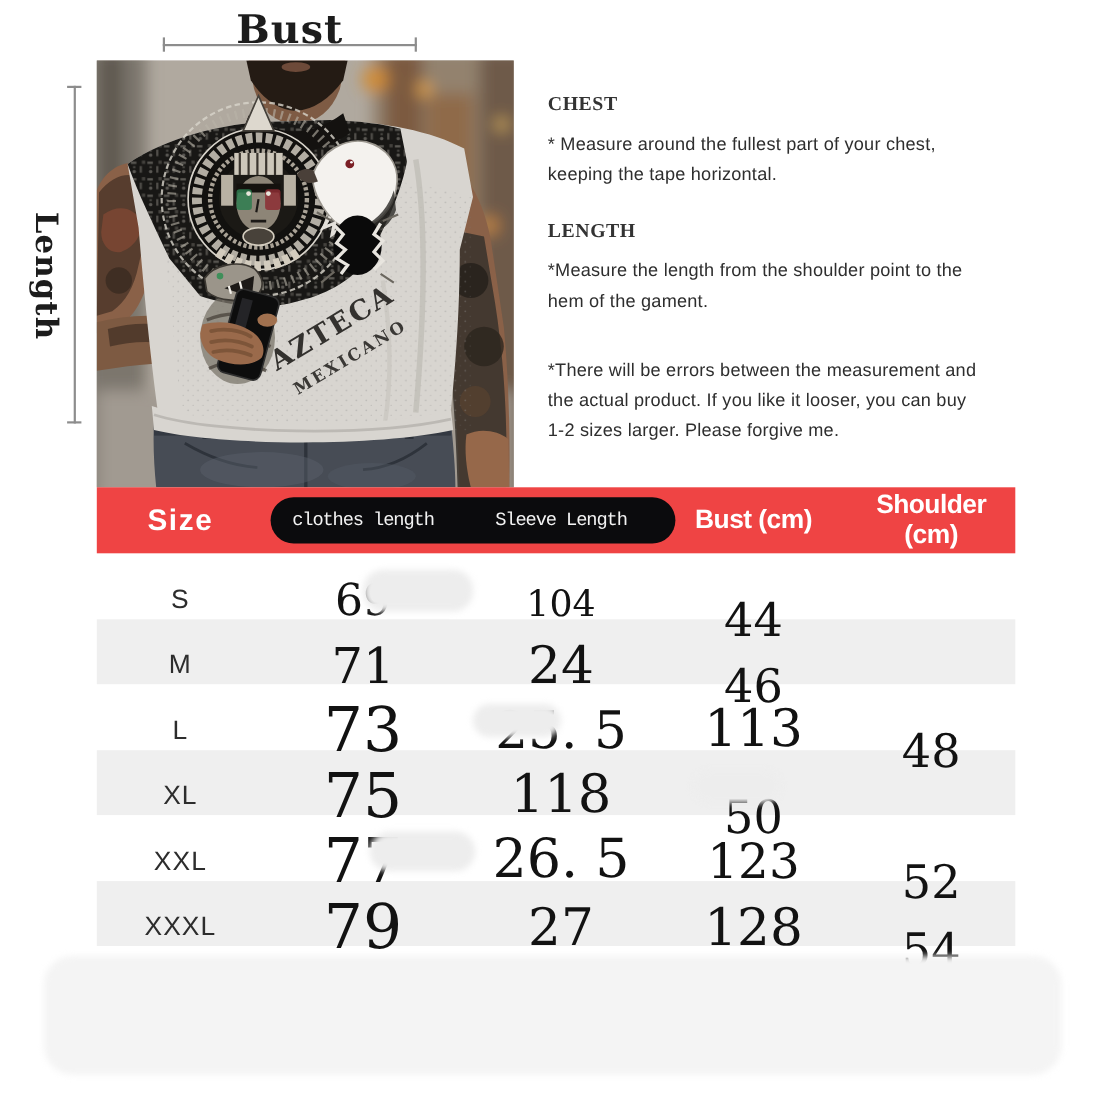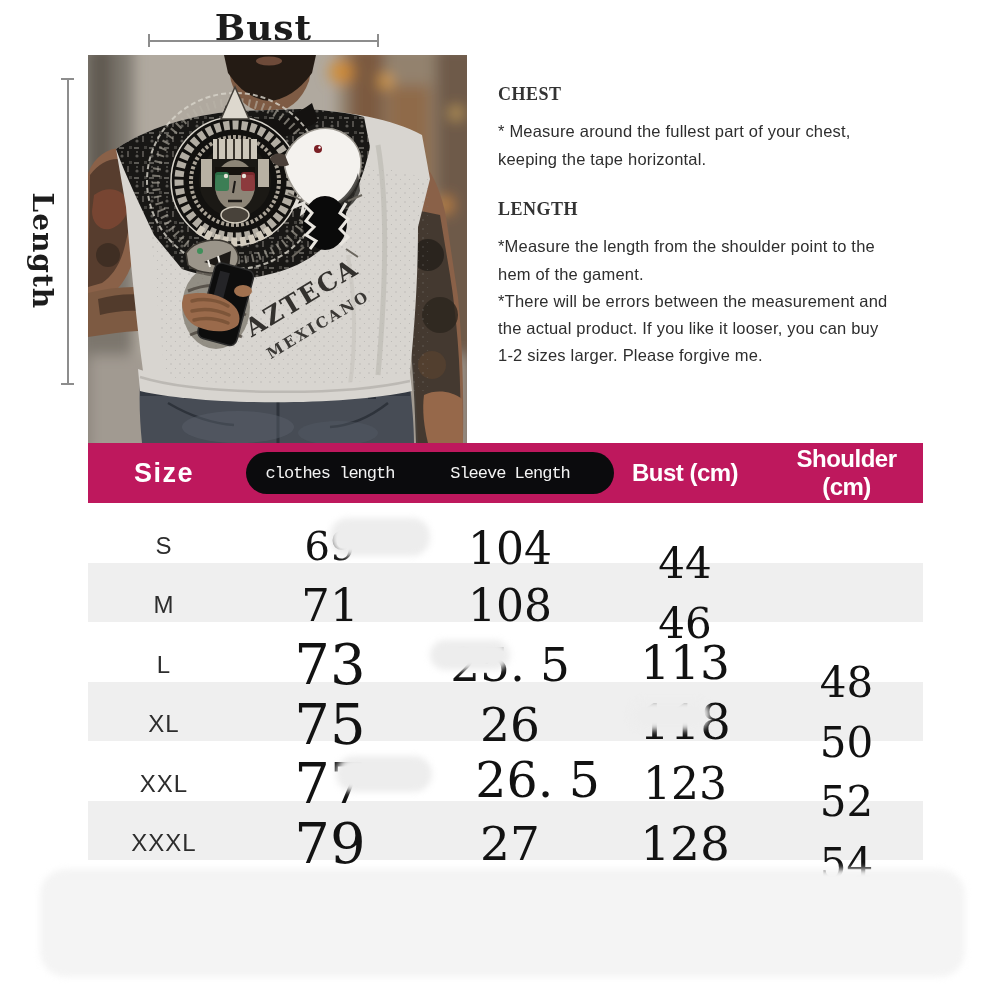--- a/index.html
+++ b/index.html
@@ -22,46 +22,46 @@
   
   #photo{left:88px;top:55px;width:379px;height:388px;background:#b3aca4;}
   #photo svg{display:block;}
 
   
   #notes{left:498px;top:84px;width:452px;color:#2e2e2e;}
   .note-h{font-size:18px;font-weight:bold;letter-spacing:.5px;color:#333;margin:0 0 12px 0;font-family:Liberation Serif, serif;}
   .note-line{font-size:16.5px;line-height:28px;letter-spacing:.2px;}
   .note-block{margin:0;}
   #length-block{margin-top:26px;}
-  #disclaimer-block{}
+  #disclaimer-block{margin-top:36px;}
   #disclaimer-block .note-line{line-height:27px;}
 
   
   #size-table{left:88px;top:443px;width:835px;}
-  .thead{position:relative;height:60px;background:#be185d;display:grid;
+  .thead{position:relative;height:60px;background:#ef4444;display:grid;
          grid-template-columns:152px 180px 180px 170px 153px;align-items:center;}
   .hpill{position:absolute;left:158px;top:9px;width:368px;height:42px;border-radius:21px;background:#0b0b0d;}
   .hc{position:relative;text-align:center;color:#fff;}
   .hc.c1{font-size:27px;font-weight:600;letter-spacing:1.5px;}
   .hc.c2,.hc.c3{font-family:"Liberation Mono", monospace;font-size:17px;color:#f3f3f3;letter-spacing:-1px;}
   .hc.c4,.hc.c5{font-size:24px;font-weight:600;letter-spacing:-0.5px;}
   .trow{height:59.5px;display:grid;grid-template-columns:152px 180px 180px 170px 153px;align-items:center;}
   .trow.alt{background:#efefef;}
   .tc{text-align:center;}
   .tc.c1{font-size:24px;color:#2d2d2d;letter-spacing:1px;}
   .tc.c2,.tc.c3,.tc.c4,.tc.c5{font-family:"DejaVu Serif", serif;color:#121212;}
   .tc.c2{font-size:56px;} .tc.c3{font-size:47px;}
   .tc.c4{font-size:44px;} .tc.c5{font-size:42px;margin-top:36px;}
   
   .trow:nth-child(1) .c2{font-size:40px;}
-  .trow:nth-child(1) .c4{font-size:44px;transform:translateY(3px);}
+  .trow:nth-child(1) .c4{font-size:33px;transform:translateY(3px);}
   .trow:nth-child(2) .c2{font-size:45px;}
   .trow:nth-child(3) .c4{font-size:47px;transform:translateY(-2px);}
   .trow:nth-child(4) .c4{font-size:48px;transform:translateY(-2px);}
-  .trow:nth-child(5) .c3{font-size:49px;transform:translateY(-3px);text-align:right;}
+  .trow:nth-child(5) .c3{font-size:49px;transform:translateY(-3px);}
   .trow:nth-child(6) .c4{font-size:47px;}
   .trow:nth-child(6) .c5{transform:translateY(2px);}
 
   
   .smudge{background:#ededed;border-radius:18px;filter:blur(3px);}
   #bottom-smudge{left:40px;top:869px;width:925px;height:108px;background:#f4f4f4;
                  border-radius:26px;filter:blur(3px);}
 </style>
 </head>
 <body>
@@ -269,34 +269,33 @@
   <div id="tbody">
       <div class="trow">
         <span class="tc c1">S</span>
         <span class="tc c2">69</span>
         <span class="tc c4">104</span>
         <span class="tc c5">44</span>
       </div>
       <div class="trow alt">
         <span class="tc c1">M</span>
         <span class="tc c2">71</span>
-        <span class="tc c4">108</span>
+        <span class="tc c3">24</span>
         <span class="tc c5">46</span>
       </div>
       <div class="trow">
         <span class="tc c1">L</span>
         <span class="tc c2">73</span>
         <span class="tc c3">25. 5</span>
         <span class="tc c4">113</span>
         <span class="tc c5">48</span>
       </div>
       <div class="trow alt">
         <span class="tc c1">XL</span>
         <span class="tc c2">75</span>
-        <span class="tc c3">26</span>
         <span class="tc c4">118</span>
         <span class="tc c5">50</span>
       </div>
       <div class="trow">
         <span class="tc c1">XXL</span>
         <span class="tc c2">77</span>
         <span class="tc c3">26. 5</span>
         <span class="tc c4">123</span>
         <span class="tc c5">52</span>
       </div>

